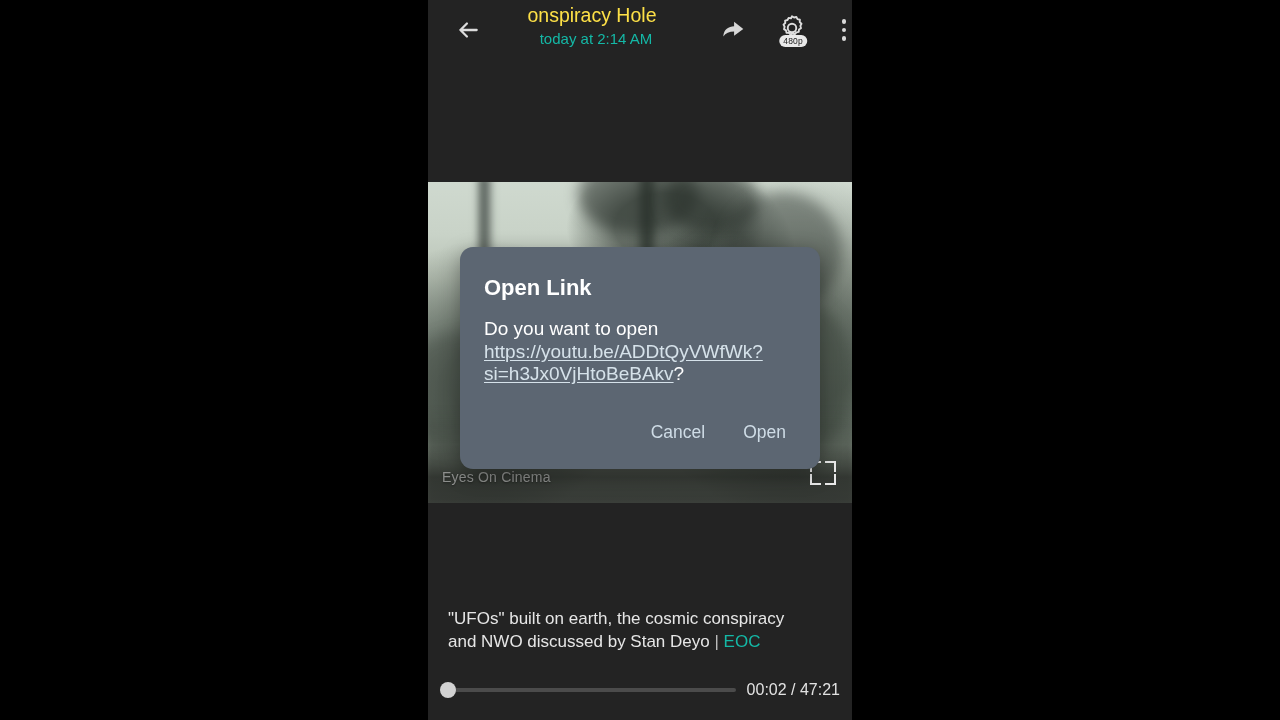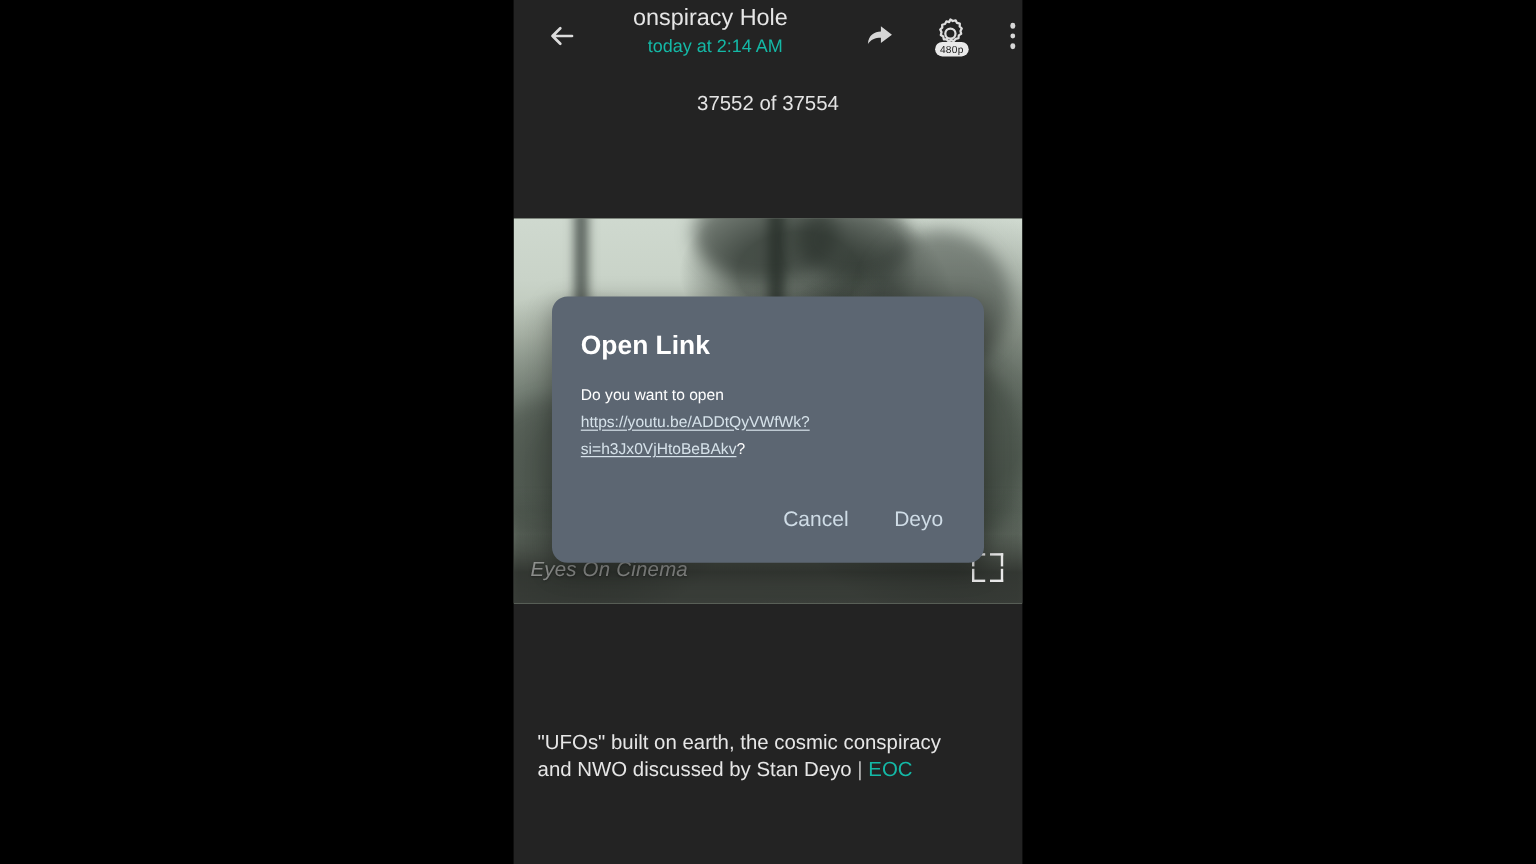--- a/index.html
+++ b/index.html
@@ -47,21 +47,21 @@
 
   #header-center {
     position: absolute;
     left: 68px;
     top: 2px;
     width: 200px;
     text-align: center;
     overflow: hidden;
   }
   #chat-title {
-    color: #e5e5e5;
+    color: #fde047;
     font-size: 19.5px;
     line-height: 26px;
     white-space: nowrap;
     font-weight: 400;
     margin-left: -8px;
   }
   #chat-subtitle {
     color: #14b8a6;
     font-size: 15px;
     line-height: 22px;
@@ -184,24 +184,23 @@
     left: 0; right: 0; bottom: 0;
     height: 58px;
     background: linear-gradient(180deg, rgba(0,0,0,0.0), rgba(0,0,0,0.55) 55%, rgba(0,0,0,0.62));
   }
 
   #watermark {
     position: absolute;
     left: 14px;
     bottom: 18px;
     color: rgba(232,232,232,0.52);
-    font-size: 17px;
+    font-size: 14px;
     letter-spacing: 0.2px;
     text-shadow: 0 1px 2px rgba(0,0,0,0.4);
-    font-style: italic;
   }
 
   #fullscreen-btn {
     position: absolute;
     right: 16px;
     bottom: 18px;
     width: 26px;
     height: 24px;
   }
   .fs-corner {
@@ -236,21 +235,21 @@
   }
   #dialog-title {
     color: #ffffff;
     font-size: 22px;
     font-weight: 700;
     padding: 27px 24px 0 24px;
     line-height: 28px;
   }
   #dialog-message {
     color: #ffffff;
-    font-size: 13px;
+    font-size: 19px;
     line-height: 22.5px;
     padding: 16px 24px 0 24px;
     word-break: break-word;
   }
   #dialog-message a {
     color: #d6e2ea;
     text-decoration: underline;
     text-underline-offset: 2px;
   }
   #dialog-buttons {
@@ -367,21 +366,20 @@
         <div id="quality-badge">480p</div>
       </div>
 
       <div id="overflow-btn">
         <div class="dot3"></div>
         <div class="dot3"></div>
         <div class="dot3"></div>
       </div>
     </div>
 
-    <div id="counter">37552 of 37554</div>
 
     <div id="video-frame">
       <div id="video-still"></div>
       <div id="pole-left"></div>
       <div id="trunk-center"></div>
       <div class="canopy" style="left:150px; top:-26px; width:120px; height:78px;"></div>
       <div class="canopy" style="left:236px; top:-14px; width:96px; height:64px;"></div>
       <div class="canopy" style="left:296px; top:10px; width:118px; height:120px; background:rgba(40,48,42,0.42);"></div>
       <div class="canopy" style="left:330px; top:120px; width:96px; height:150px; background:rgba(44,52,44,0.35);"></div>
       <div class="canopy" style="left:-30px; top:150px; width:130px; height:120px; background:rgba(52,60,52,0.3);"></div>
@@ -396,28 +394,35 @@
         <span class="fs-corner fs-bl"></span>
         <span class="fs-corner fs-br"></span>
       </div>
     </div>
 
     <div id="caption">
       <span>"UFOs" built on earth, the cosmic conspiracy</span><br>
       <span>and NWO discussed by Stan Deyo </span><span class="sep">| </span><span class="eoc-link">EOC</span>
     </div>
 
+    <div id="controls">
+      <div id="seekbar">
+        <div id="seek-progress" style="width: 1%;"></div>
+      </div>
+      <div id="seek-thumb"></div>
+      <div id="time-display">00:02 / 47:21</div>
+    </div>
 
     <div id="dialog-overlay">
       <div id="dialog">
         <div id="dialog-title">Open Link</div>
         <div id="dialog-message">
           <span>Do you want to open </span><a href="#">https://youtu.be/ADDtQyVWfWk?si=h3Jx0VjHtoBeBAkv</a><span>?</span>
         </div>
         <div id="dialog-buttons">
           <button class="dlg-btn">Cancel</button>
-          <button class="dlg-btn">Deyo</button>
+          <button class="dlg-btn">Open</button>
         </div>
       </div>
     </div>
 
   </div>
 </div>
 
 </body></html>

